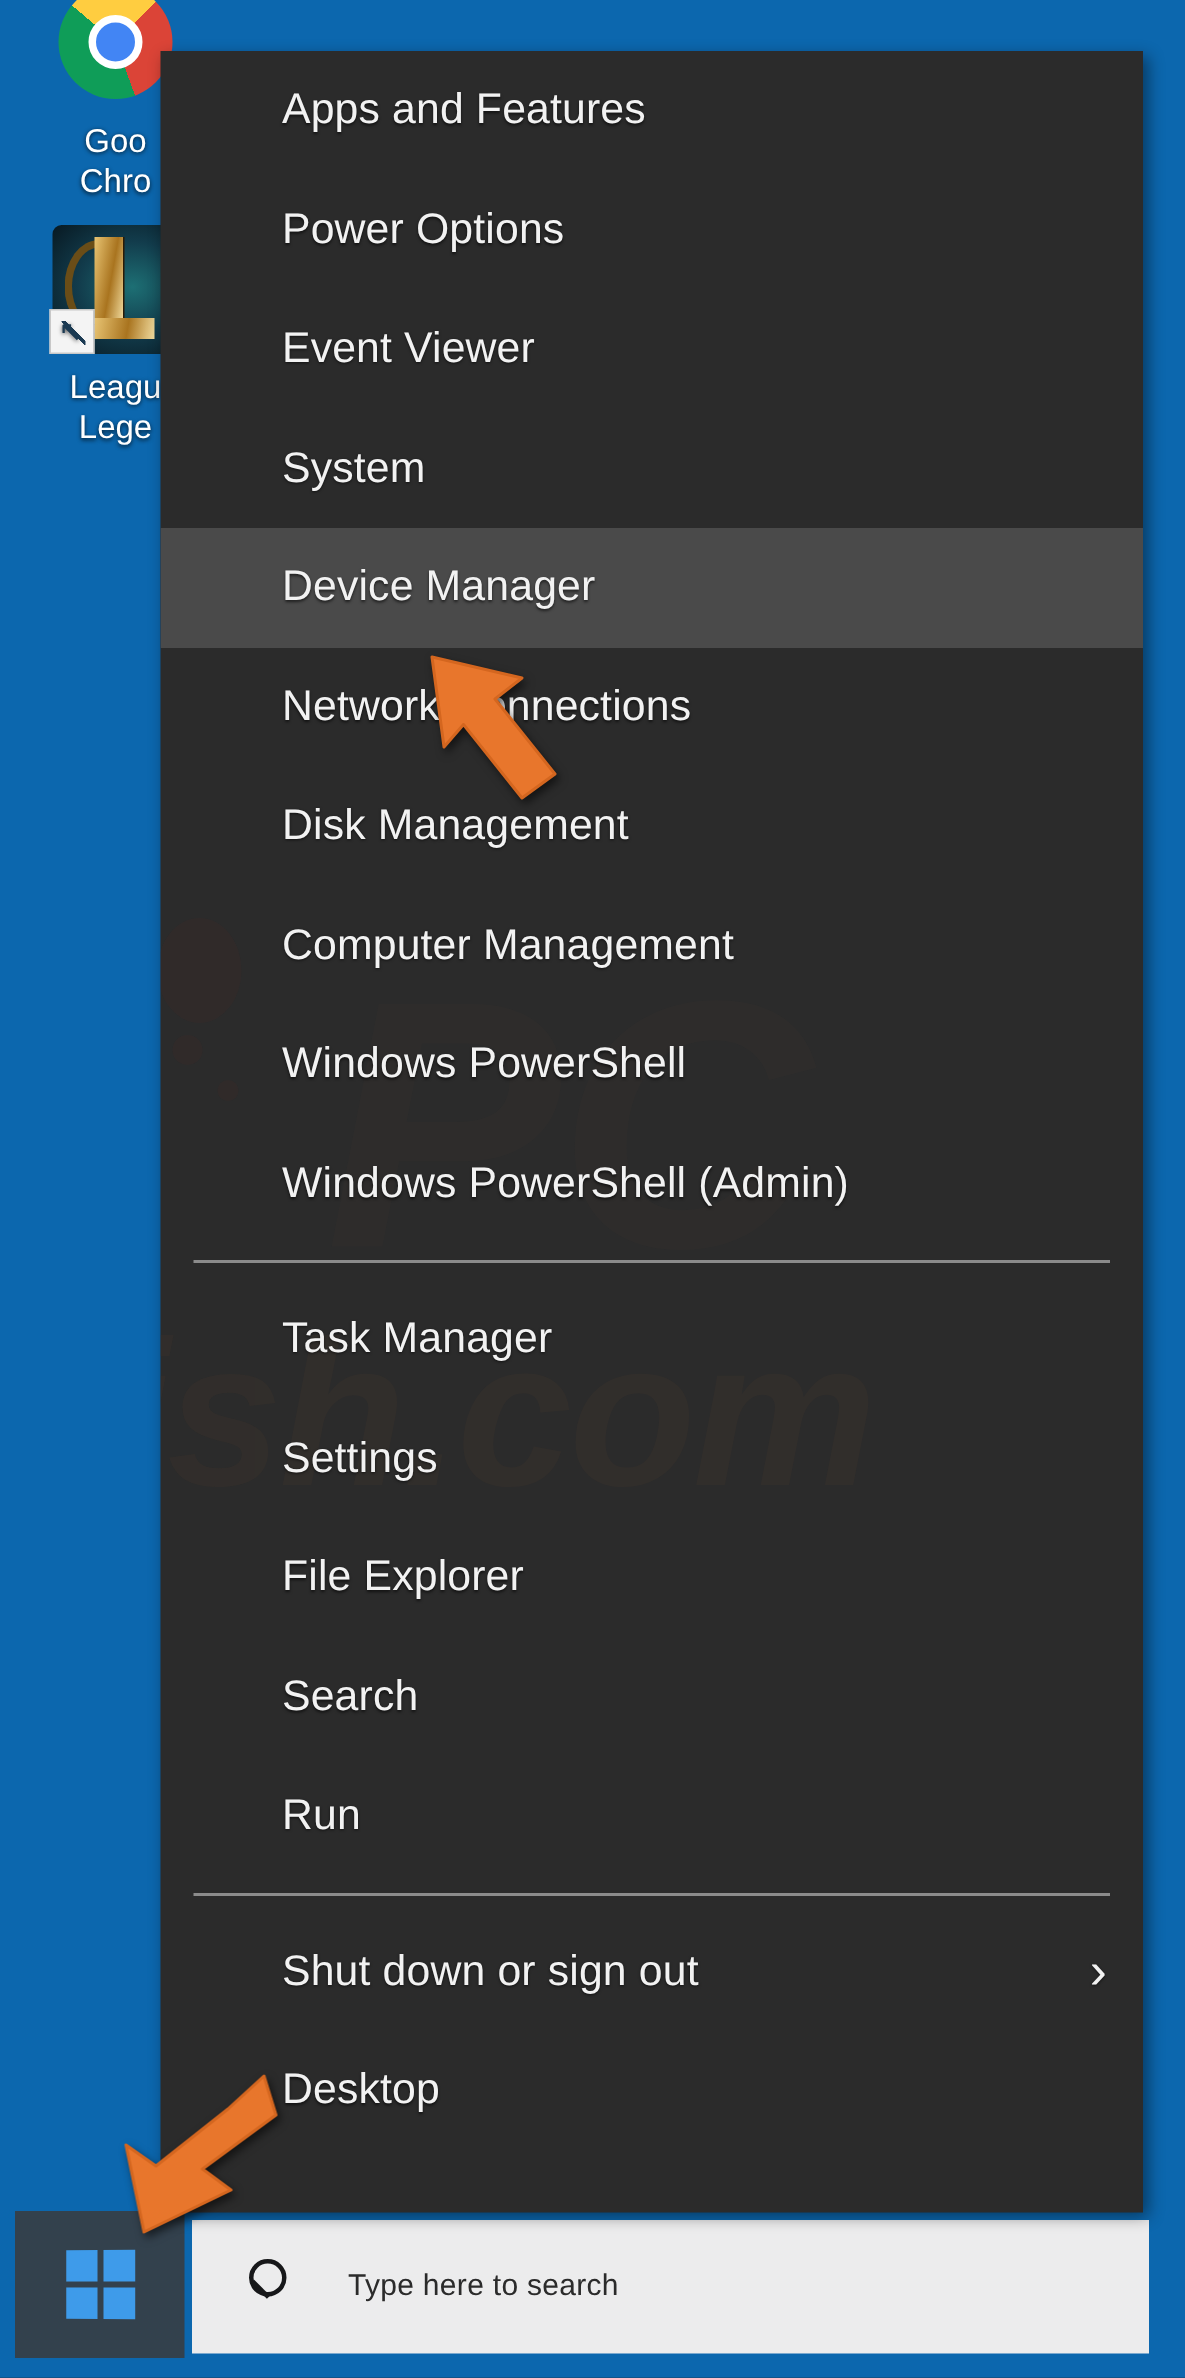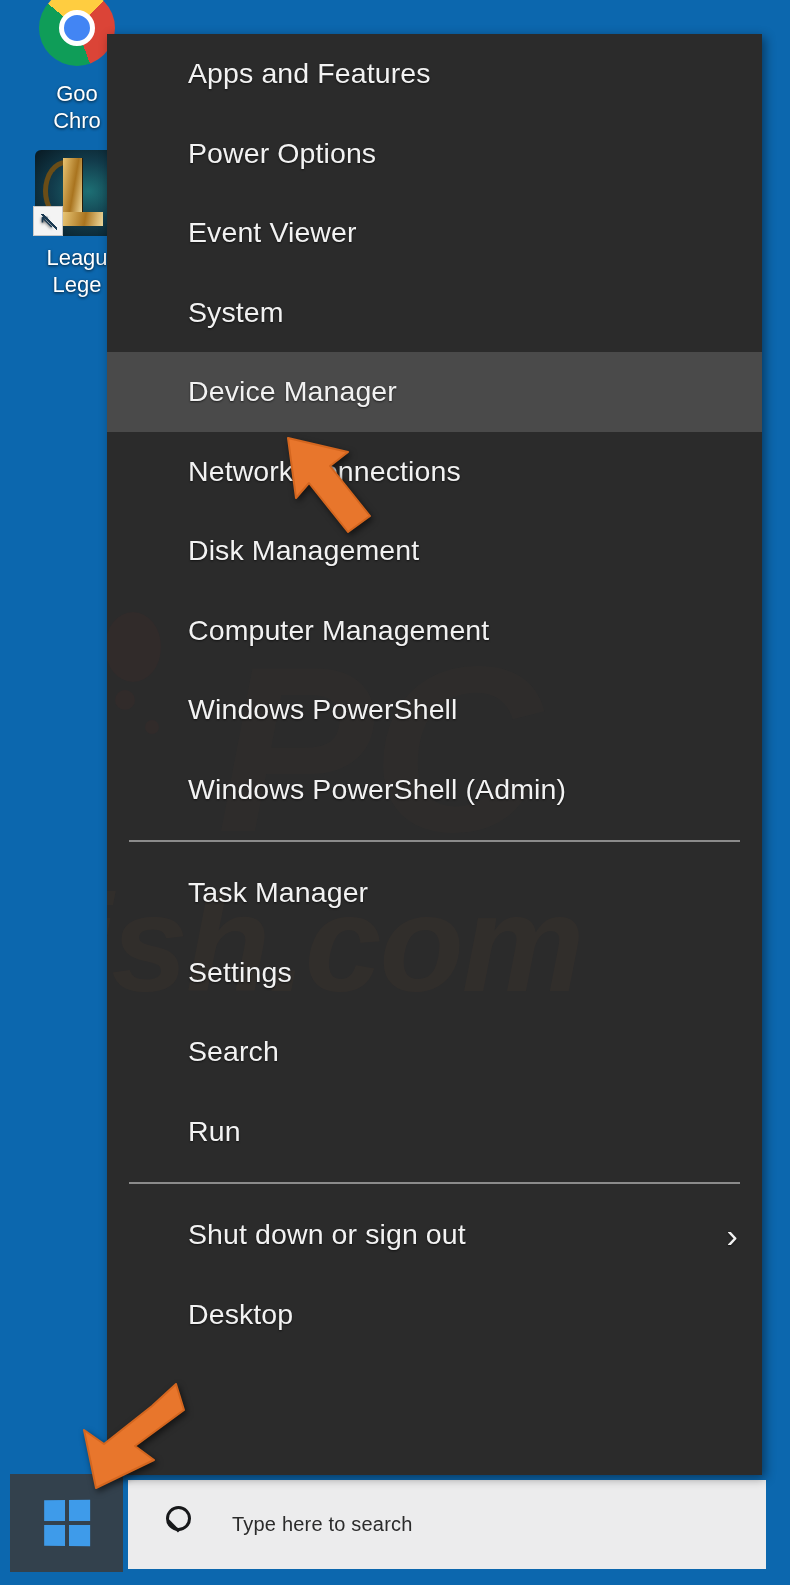--- a/index.html
+++ b/index.html
@@ -354,20 +354,23 @@
         <span>Windows PowerShell (Admin)</span>
       </div>
       <div class="menu-separator"></div>
       <div class="menu-item">
         <span>Task Manager</span>
       </div>
       <div class="menu-item">
         <span>Settings</span>
       </div>
       <div class="menu-item">
+        <span>File Explorer</span>
+      </div>
+      <div class="menu-item">
         <span>Search</span>
       </div>
       <div class="menu-item">
         <span>Run</span>
       </div>
       <div class="menu-separator"></div>
       <div class="menu-item">
         <span>Shut down or sign out</span>
         <span class="chevron">›</span>
       </div>

